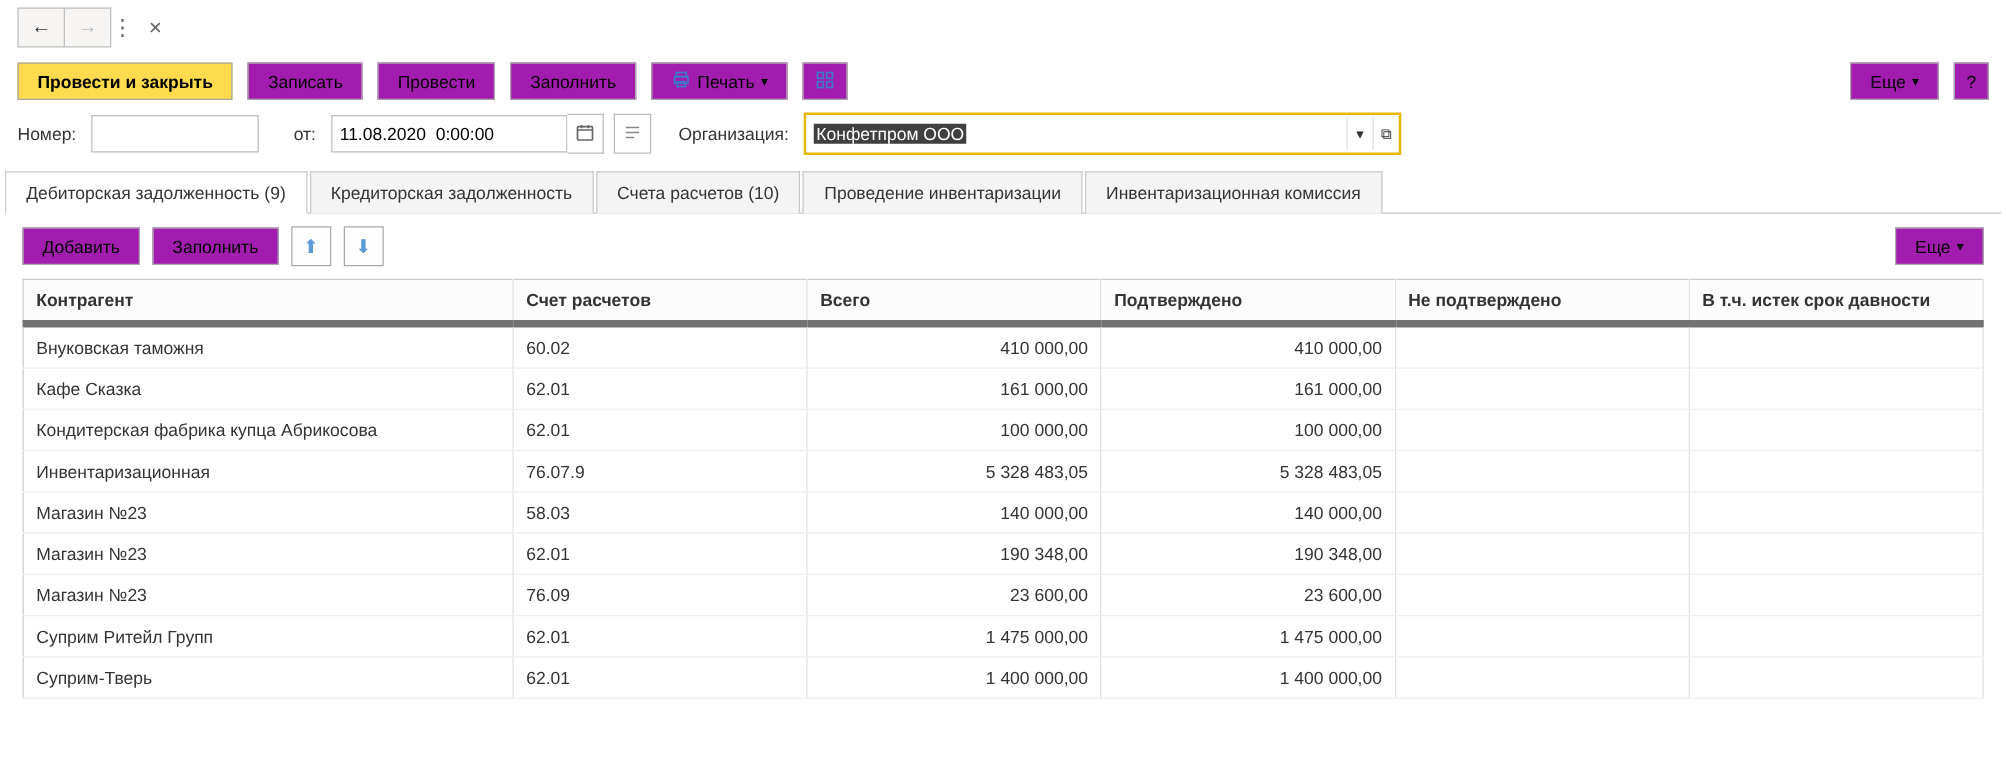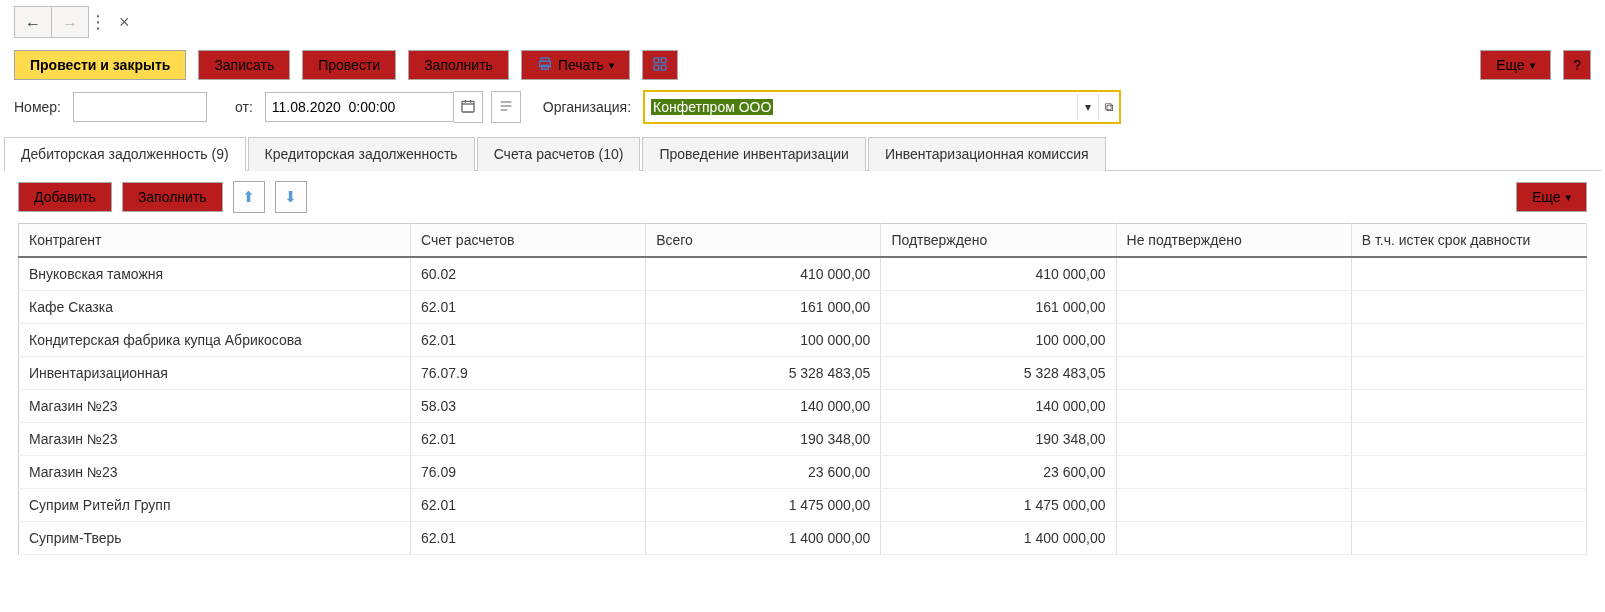--- a/index.html
+++ b/index.html
@@ -48,21 +48,21 @@
   .toolbar-row {
     display: flex;
     align-items: center;
     padding: 8px 14px 10px 14px;
     gap: 12px;
   }
   .btn {
     height: 30px;
     padding: 0 15px;
     border: 1px solid #a9a9a9;
-    background: #b91c1c;
+    background: #a21caf;
     cursor: pointer;
     font-size: 14px;
     display: inline-flex;
     align-items: center;
     gap: 5px;
     white-space: nowrap;
   }
   .btn.primary {
     background: #ffdb4d;
     border-color: #a7a7a7;
@@ -112,21 +112,21 @@
     color: #fff; 
   }
   .org-input-container {
     position: relative;
   }
   .org-selected-text {
     position: absolute;
     left: 6px;
     top: 50%;
     transform: translateY(-50%);
-    background: #4d7c0f;
+    background: #404040;
     color: #fff;
     padding: 0 2px;
     font-size: 14px;
     pointer-events: none;
   }
   .mini-btn {
     width: 20px;
     height: 26px;
     display: flex;
     align-items: center;
@@ -184,21 +184,22 @@
   .table th, .table td {
     border-right: 1px solid #e1e1e1;
     border-bottom: 1px solid #eeeeee;
     padding: 8px 10px;
     text-align: left;
     font-weight: normal;
     font-size: 14px;
   }
   .table th {
     background: #fcfcfc;
-    border-bottom: 2px solid #737373;
+    border-bottom: 6px solid #737373;
+    font-weight: bold;
   }
   .table td.num, .table th.num { text-align: right; }
   .cal-btn, .para-btn {
     width: 28px;
     height: 30px;
     border: 1px solid #bcbcbc;
     background: #fff;
     display: inline-flex;
     align-items: center;
     justify-content: center;

